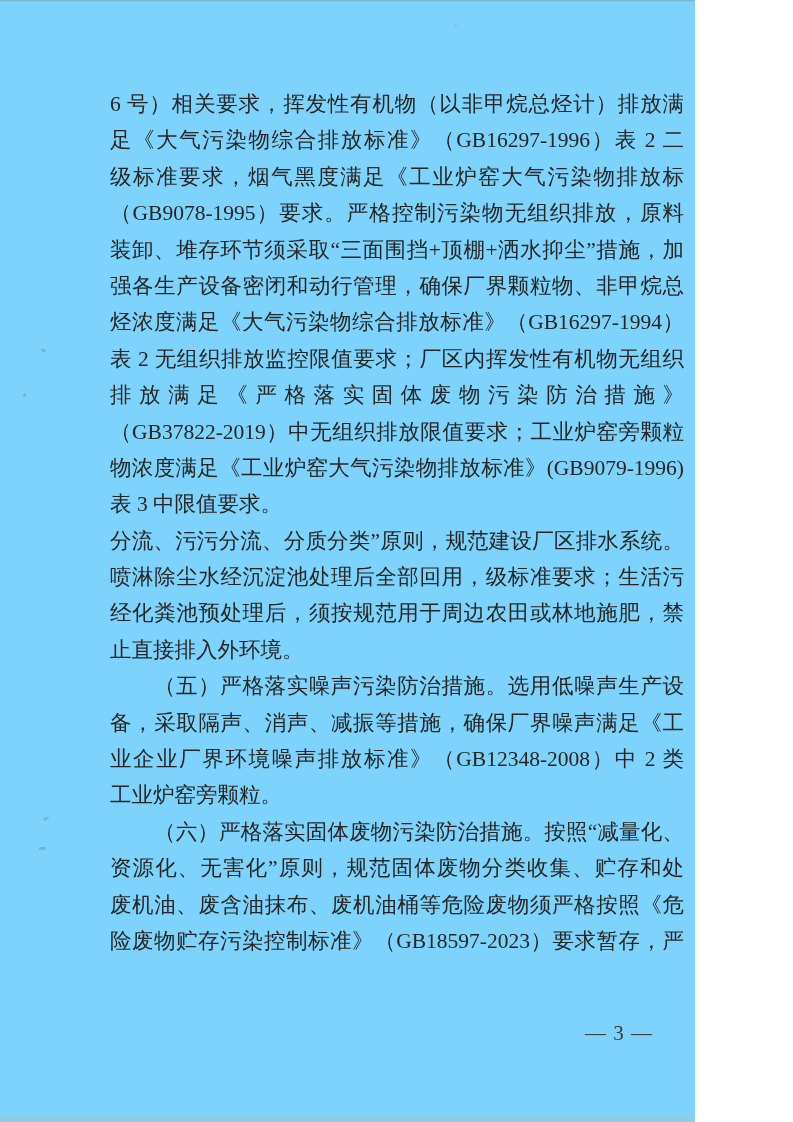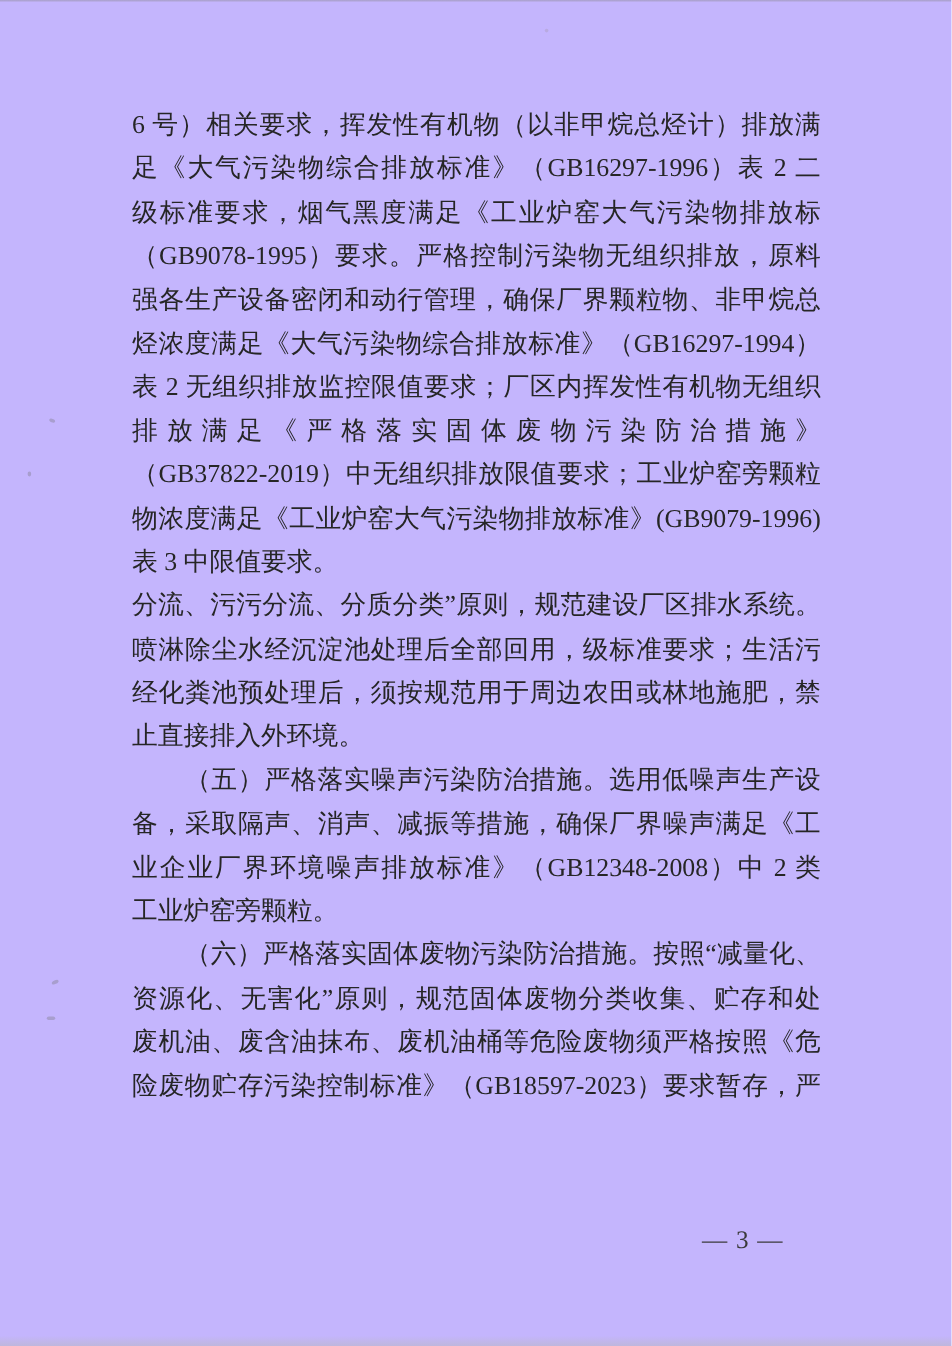--- a/index.html
+++ b/index.html
@@ -1,20 +1,20 @@
 <!DOCTYPE html>
 <html><head>
 <meta charset="utf-8">
 <style>
   html, body { margin: 0; padding: 0; background: #ffffff; }
   .page {
     position: relative;
-    width: 793px;
+    width: 695px;
     height: 1122px;
-    background: #c4b5fd;
+    background: #7dd3fc;
     overflow: hidden;
     font-family: "Liberation Serif", "DejaVu Serif", serif;
     color: #262626;
   }
   .scan-edge-top {
     position: absolute; top: 0; left: 0; right: 0; height: 2px;
     background: linear-gradient(to bottom, rgba(130,130,130,0.45), rgba(130,130,130,0));
   }
   .scan-edge-bottom {
     position: absolute; bottom: 0; left: 0; right: 0; height: 9px;
@@ -62,20 +62,21 @@
 <body>
 
 <div class="page">
   <div class="scan-edge-top"></div>
 
   <div class="text-block">
       <div class="line">6 号）相关要求，挥发性有机物（以非甲烷总烃计）排放满</div>
       <div class="line">足《大气污染物综合排放标准》（GB16297-1996）表 2 二</div>
       <div class="line">级标准要求，烟气黑度满足《工业炉窑大气污染物排放标准》</div>
       <div class="line">（GB9078-1995）要求。严格控制污染物无组织排放，原料</div>
+      <div class="line">装卸、堆存环节须采取“三面围挡+顶棚+洒水抑尘”措施，加</div>
       <div class="line">强各生产设备密闭和动行管理，确保厂界颗粒物、非甲烷总</div>
       <div class="line">烃浓度满足《大气污染物综合排放标准》（GB16297-1994）</div>
       <div class="line">表 2 无组织排放监控限值要求；厂区内挥发性有机物无组织</div>
       <div class="line">排放满足《严格落实固体废物污染防治措施》</div>
       <div class="line">（GB37822-2019）中无组织排放限值要求；工业炉窑旁颗粒</div>
       <div class="line">物浓度满足《工业炉窑大气污染物排放标准》(GB9079-1996)</div>
       <div class="line left">表 3 中限值要求。</div>
       <div class="line">分流、污污分流、分质分类”原则，规范建设厂区排水系统。</div>
       <div class="line">喷淋除尘水经沉淀池处理后全部回用，级标准要求；生活污水</div>
       <div class="line">经化粪池预处理后，须按规范用于周边农田或林地施肥，禁</div>

